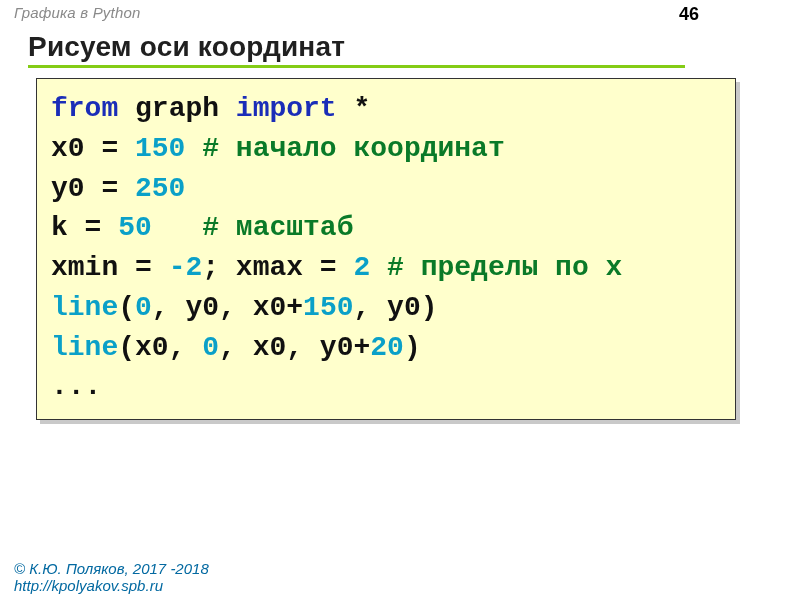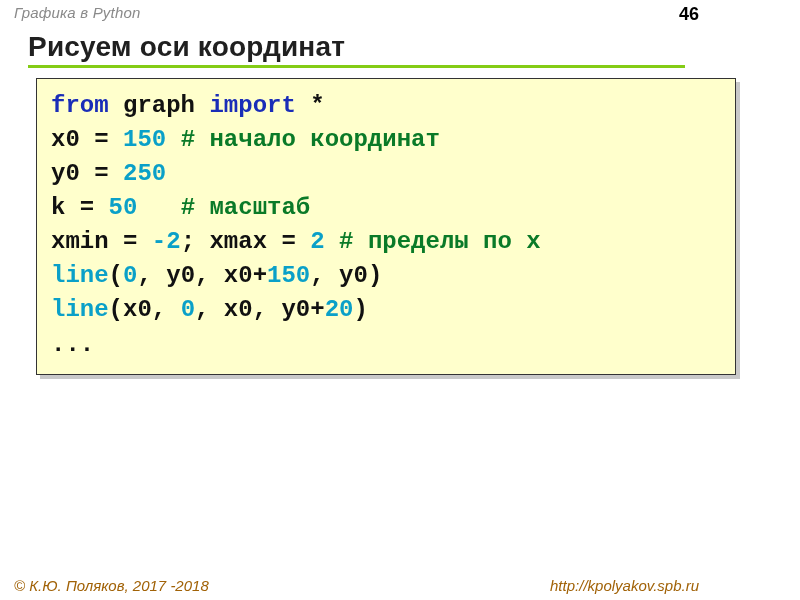--- a/index.html
+++ b/index.html
@@ -30,36 +30,36 @@
   }
   .codebox {
     position: relative;
     top: -4px; left: -4px;
     background: #ffffcc;
     border: 1px solid #333;
     padding: 10px 14px 12px 14px;
   }
   pre.code {
     font-family: "Courier New", Courier, monospace;
-    font-size: 24px;
+    font-size: 28px;
     line-height: 1.42;
     white-space: pre;
     color: #111;
     font-weight: bold;
   }
   .kw   { color: #1a2db8; }   
   .fn   { color: #0aa0c8; }   
   .num  { color: #0aa0c8; }
   .cmt  { color: #0a7a28; }
 
   .footer {
     position: absolute; bottom: 0; left: 0; right: 0;
     display: flex; justify-content: space-between;
     padding: 0 14px 6px 14px;
-    color: #a16207; font-style: italic; font-size: 15px;
+    color: #0369a1; font-style: italic; font-size: 15px; flex-direction: column;
   }
 </style>
 </head>
 <body>
 
 <div class="slide">
 
   <div class="topbar">
     <span class="topbar-title">Графика в Python</span>
     <span class="pagenum">46</span>

